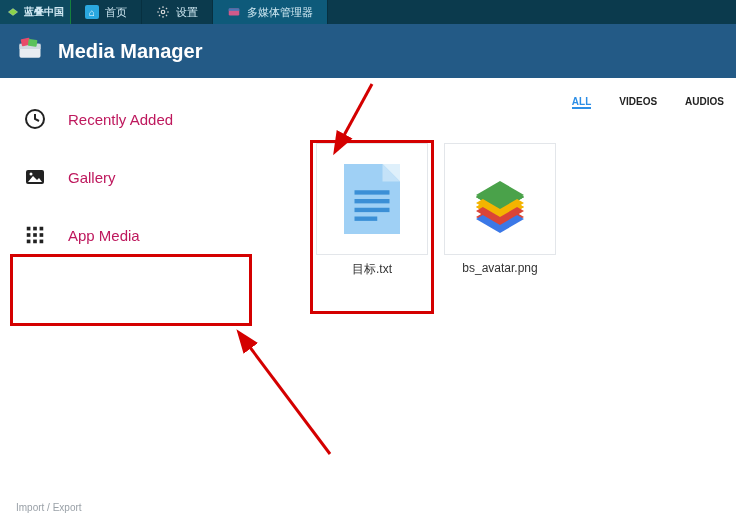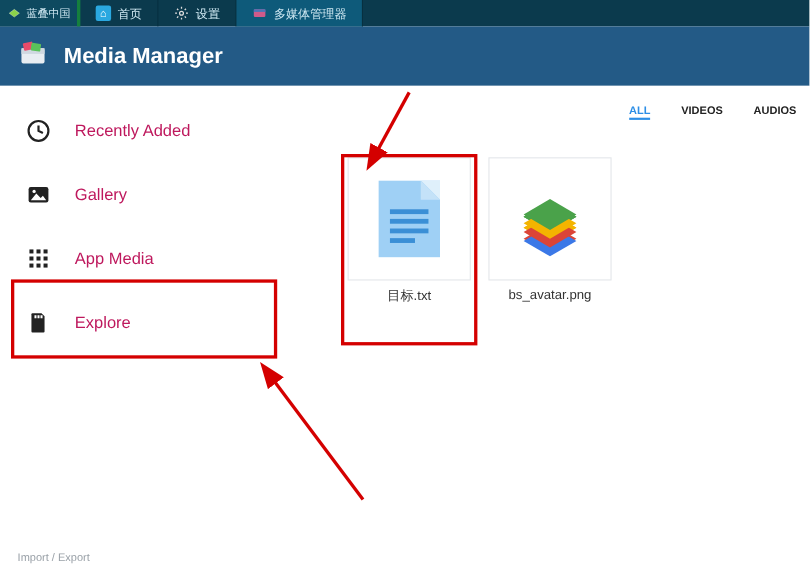--- a/index.html
+++ b/index.html
@@ -1,19 +1,19 @@
 <!DOCTYPE html>
 <html><head>
 <meta charset="utf-8">
 <style>
   * { box-sizing: border-box; margin: 0; padding: 0; }
   html, body { width: 736px; height: 521px; font-family: Arial, sans-serif; overflow: hidden; background: #fff; }
   
   .tab-bar { height: 24px; background: #0b3a4d; display: flex; align-items: stretch; }
-  .brand-chip { background: #0e4a60; display: flex; align-items: center; padding: 0 6px; gap: 4px; border-right: 3px solid #15803d; }
+  .brand-chip { background: #0e4a60; display: flex; align-items: center; padding: 0 6px; gap: 4px; border-right: 1px solid #15803d; font-weight: bold; }
   .brand-logo { width: 14px; height: 14px; }
   .brand-text { color: #cfe8f2; font-size: 10px; }
   .tab { display: flex; align-items: center; gap: 6px; padding: 0 14px; border-right: 1px solid #073040; color: #cfe8f2; font-size: 11px; cursor: pointer; }
   .tab.active { background: #0e5a7a; }
   .tab .tab-icon { width: 14px; height: 14px; display: inline-flex; align-items: center; justify-content: center; }
   .tab-home-icon { background: #2aa8e0; border-radius: 2px; color: #fff; font-size: 10px; }
   .tab-gear-icon { color: #ddd; }
 
   .header { height: 54px; background: #235a86; display: flex; align-items: center; padding: 0 16px; gap: 14px; }
   .header-icon svg { width: 28px; height: 28px; }
@@ -123,31 +123,20 @@
             <rect x="17" y="3" width="4" height="4" fill="#222"></rect>
           <rect x="3" y="10" width="4" height="4" fill="#222"></rect>
             <rect x="10" y="10" width="4" height="4" fill="#222"></rect>
             <rect x="17" y="10" width="4" height="4" fill="#222"></rect>
           <rect x="3" y="17" width="4" height="4" fill="#222"></rect>
             <rect x="10" y="17" width="4" height="4" fill="#222"></rect>
             <rect x="17" y="17" width="4" height="4" fill="#222"></rect>
         </svg>
       </span>
       <span>App Media</span>
-    </div>
-    <div class="side-item">
-      <span class="si-icon">
-        <svg viewBox="0 0 24 24" width="22" height="22">
-            <path d="M6 3h9l3 3v15a1 1 0 0 1-1 1H6a1 1 0 0 1-1-1V4a1 1 0 0 1 1-1z" fill="#222"></path>
-            <rect x="8" y="5" width="2" height="3" fill="#fff"></rect>
-            <rect x="11" y="5" width="2" height="3" fill="#fff"></rect>
-            <rect x="14" y="5" width="2" height="3" fill="#fff"></rect>
-          </svg>
-      </span>
-      <span>Explore</span>
     </div>
     <div class="sidebar-spacer"></div>
     <div class="sidebar-footer">Import / Export</div>
   </div>
 
   <div class="main">
     <div class="filter-bar">
       <div class="filter active">ALL</div>
       <div class="filter">VIDEOS</div>
       <div class="filter">AUDIOS</div>

